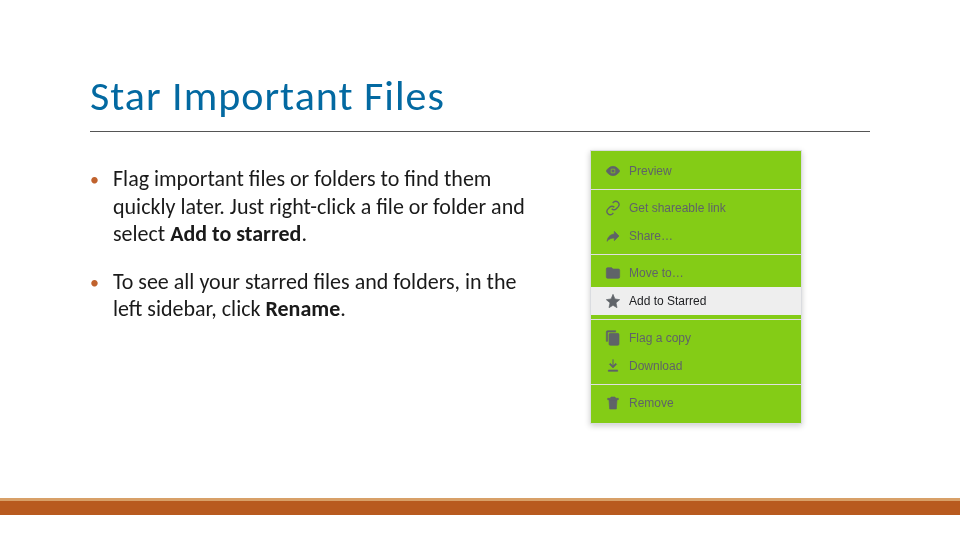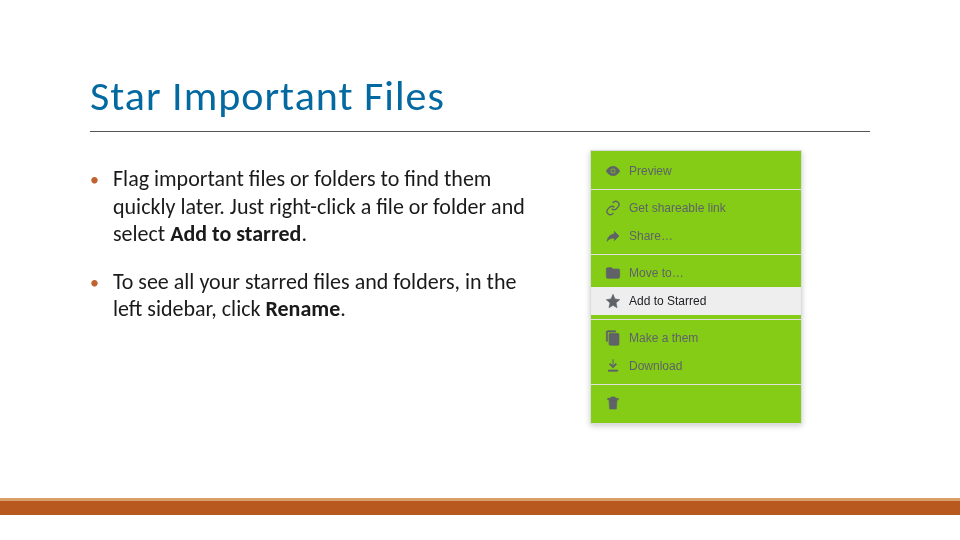--- a/index.html
+++ b/index.html
@@ -88,34 +88,35 @@
         </span>
       <span class="lb">Add to Starred</span>
     </div>
     <div class="sep"></div>
     <div class="mi">
       <span class="ic">
           <svg viewBox="0 0 24 24">
             <path d="M16 1H4a2 2 0 00-2 2v14h2V3h12V1zm3 4H8a2 2 0 00-2 2v14a2 2 0 002 2h11a2 2 0 002-2V7a2 2 0 00-2-2z"></path>
           </svg>
         </span>
-      <span class="lb">Make a them</span>
+      <span class="lb">Flag a copy</span>
     </div>
     <div class="mi">
       <span class="ic">
           <svg viewBox="0 0 24 24">
             <path d="M5 20h14v-2H5v2zM12 2v10l4-4 1.4 1.4L12 15 6.6 9.4 8 8l4 4V2h0z"></path>
           </svg>
         </span>
       <span class="lb">Download</span>
     </div>
     <div class="sep"></div>
     <div class="mi">
       <span class="ic">
           <svg viewBox="0 0 24 24">
             <path d="M6 7h12l-1 14H7L6 7zm3-4h6l1 2h4v2H4V5h4l1-2z"></path>
           </svg>
         </span>
+      <span class="lb">Remove</span>
     </div>
   </div>
 
   <div class="band"></div>
 </div>
 
 </body></html>

